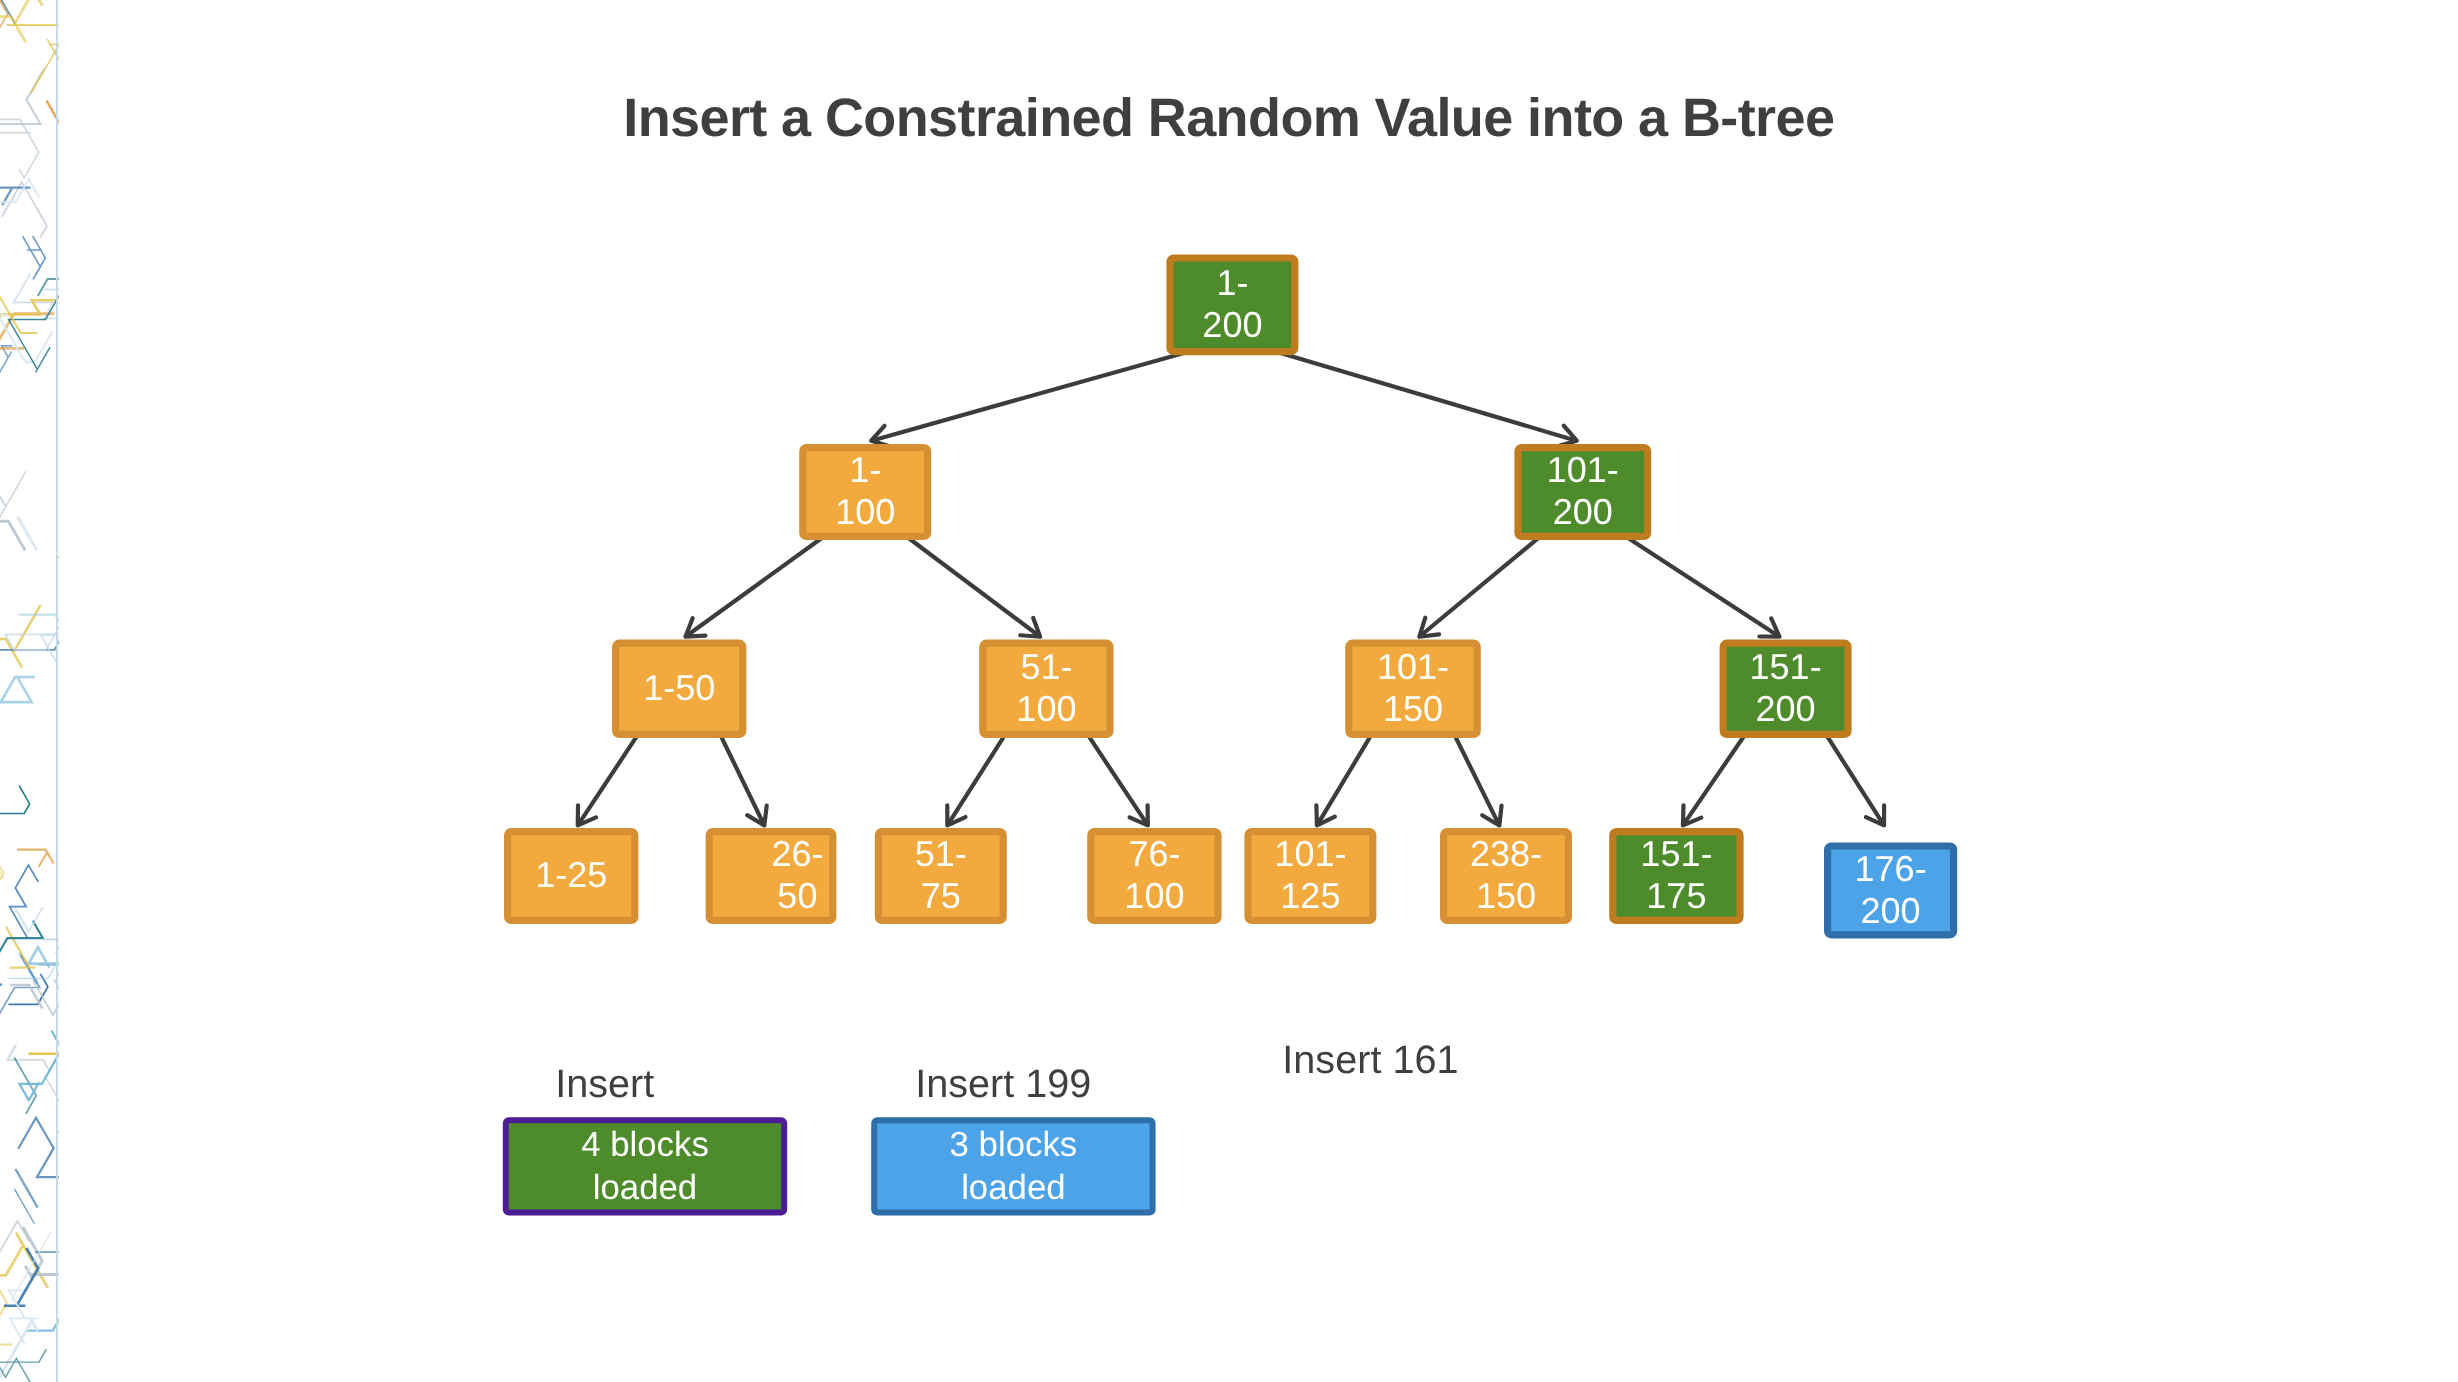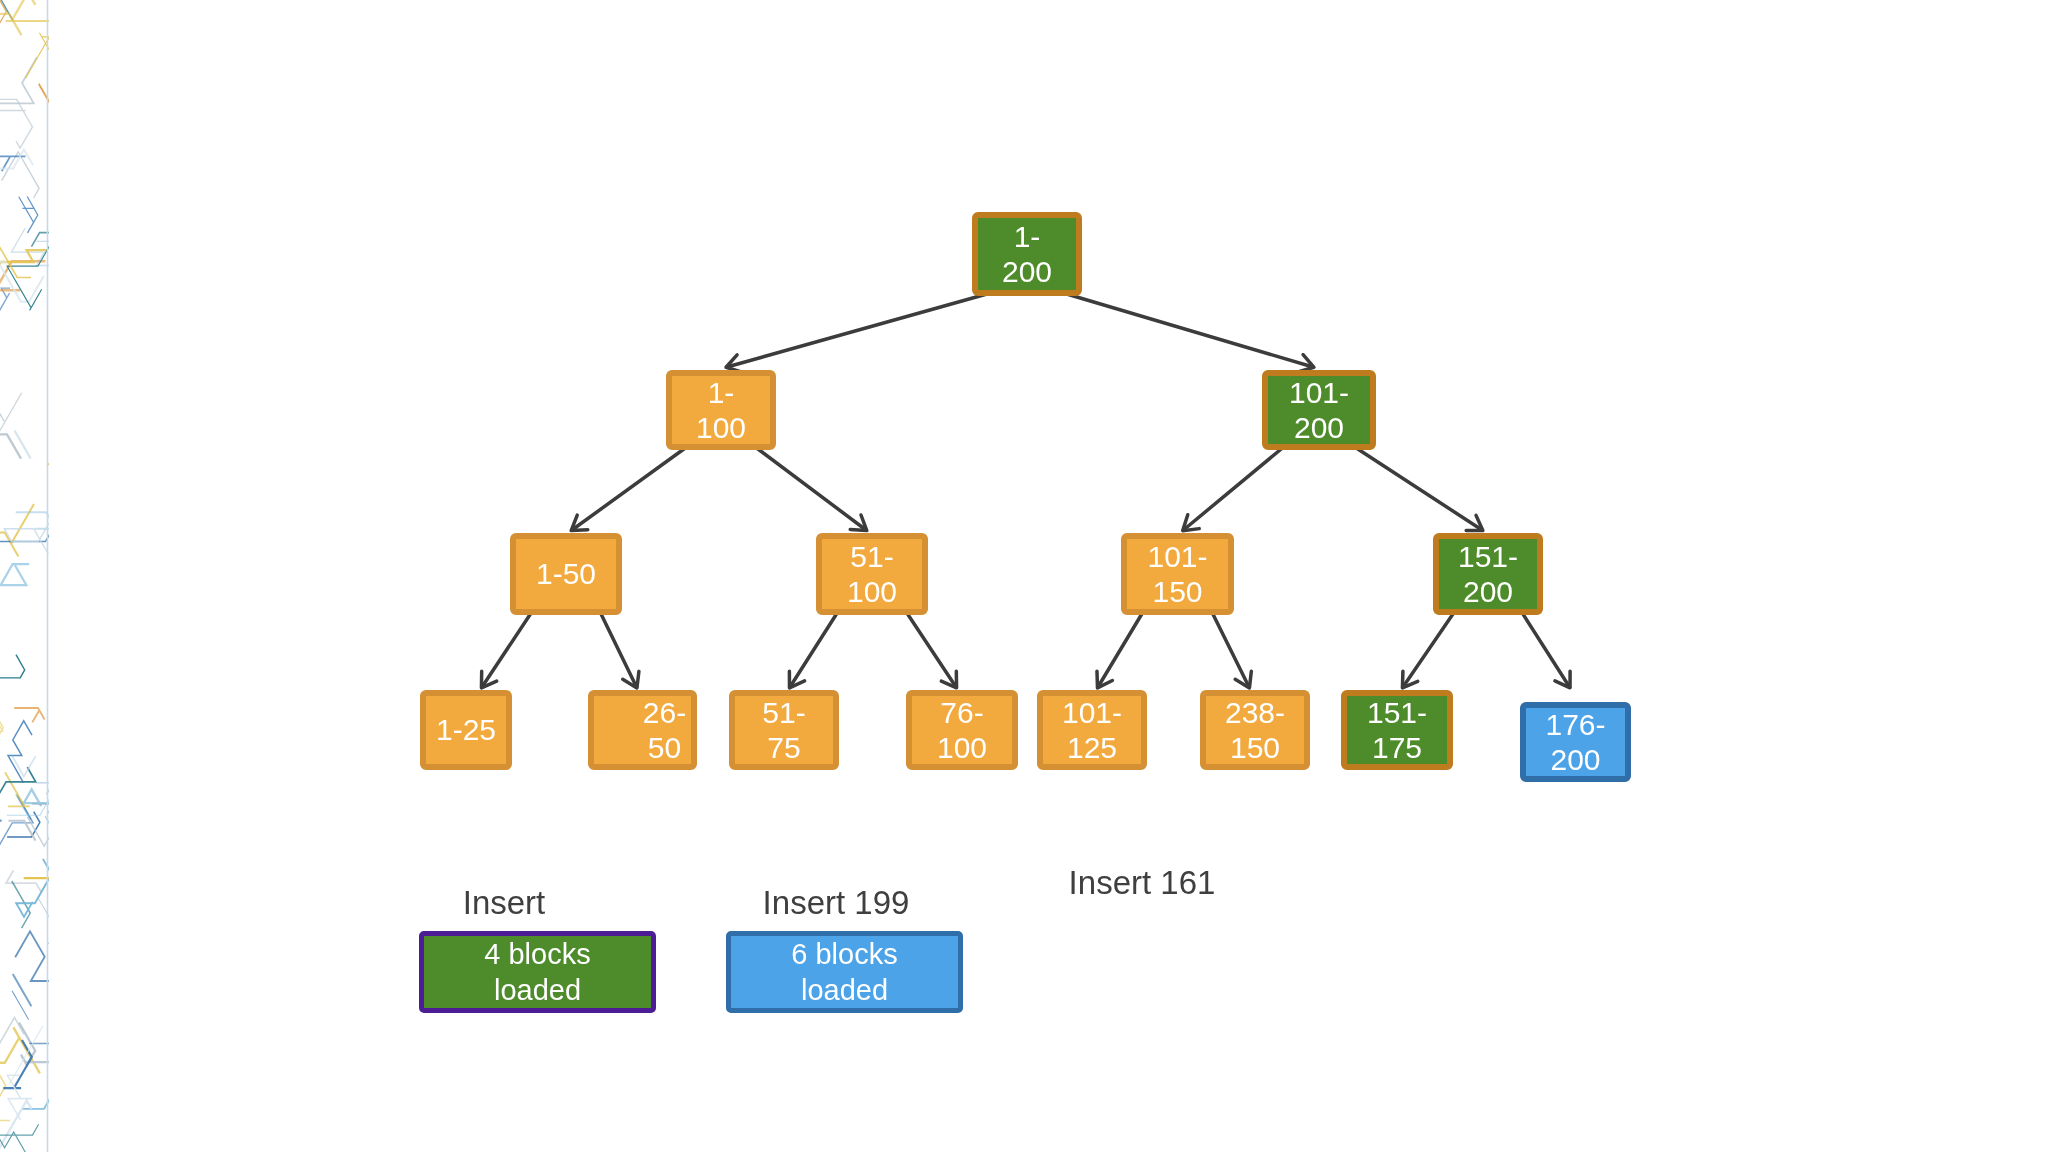--- a/index.html
+++ b/index.html
@@ -107,20 +107,21 @@
       <polyline points="16.0,654.7 24.7,669.9 20.2,677.9 -13.0,677.9 -24.4,658.1 -30.9,669.5 -0.1,669.5" fill="none" stroke="#2a7d8c" stroke-width="1.40" opacity="1.00"></polyline>
       <polyline points="31.0,277.5 17.2,277.5 0.3,248.1 -8.7,263.8 -2.4,252.9" fill="none" stroke="#e3c44d" stroke-width="1.65" opacity="0.82"></polyline>
       <polyline points="13.8,563.2 26.4,585.1 0.6,585.1 12.6,564.2 29.2,564.2" fill="none" stroke="#6fb3d8" stroke-width="2.22" opacity="0.59"></polyline>
       <polyline points="23.7,878.1 44.7,878.1 73.3,878.1 80.4,890.3 69.1,910.0" fill="none" stroke="#e3c44d" stroke-width="2.17" opacity="0.99"></polyline>
       <polyline points="3.6,-11.4 14.4,-30.2 29.4,-30.2 0.5,-30.2 6.2,-20.3 -18.0,-20.3 -4.5,-43.8" fill="none" stroke="#d9e6ee" stroke-width="1.69" opacity="0.94"></polyline>
       <polyline points="45.1,816.2 51.6,827.6 72.8,827.6 65.2,840.8 48.6,811.9 65.3,782.9 36.6,782.9" fill="none" stroke="#9cc8e0" stroke-width="1.42" opacity="0.78"></polyline>
       <line x1="47.5" y1="0" x2="47.5" y2="1152" stroke="#c5d9e6" stroke-width="1.6"></line>
       <rect x="49" y="0" width="11" height="1152" fill="#ffffff"></rect>
     </svg>
 
+  <h1 class="title">Insert a Constrained Random Value into a B-tree</h1>
 
   <svg class="edges" id="edges" viewBox="0 0 2048 1152">
     <defs>
       <marker id="arrowhead" viewBox="-18 -11 20 22" refX="-1" refY="0" markerWidth="20" markerHeight="22" orient="auto" markerUnits="userSpaceOnUse">
         <path d="M-14,-9 L0,0 L-14,9" fill="none" stroke="#3c3c3c" stroke-width="3.5" stroke-linecap="round" stroke-linejoin="round"></path>
       </marker>
     </defs>
     <g id="edge-lines">
         <line x1="994" y1="292" x2="727" y2="367" stroke="#3c3c3c" stroke-width="3.5" stroke-linecap="round" marker-end="url(#arrowhead)"></line>
         <line x1="1060" y1="292" x2="1313" y2="367" stroke="#3c3c3c" stroke-width="3.5" stroke-linecap="round" marker-end="url(#arrowhead)"></line>
@@ -146,38 +147,38 @@
 100</div>
       <div class="node green" style="left: 1262px; top: 370px; width: 114px; height: 80px;">101-
 200</div>
       <div class="node orange" style="left: 510px; top: 533px; width: 112px; height: 82px;">1-50</div>
       <div class="node orange" style="left: 816px; top: 533px; width: 112px; height: 82px;">51-
 100</div>
       <div class="node orange" style="left: 1121px; top: 533px; width: 113px; height: 82px;">101-
 150</div>
       <div class="node green" style="left: 1433px; top: 533px; width: 110px; height: 82px;">151-
 200</div>
-      <div class="node orange" style="left: 420px; top: 690px; width: 92px; height: 80px;">1-25</div>
+      <div class="node orange" style="left: 420px; top: 690px; width: 112px; height: 80px;">1-25</div>
       <div class="node orange" style="left: 588px; top: 690px; width: 109px; height: 80px; padding-left: 44px;">26-
 50</div>
       <div class="node orange" style="left: 729px; top: 690px; width: 110px; height: 80px;">51-
 75</div>
       <div class="node orange" style="left: 906px; top: 690px; width: 112px; height: 80px;">76-
 100</div>
       <div class="node orange" style="left: 1037px; top: 690px; width: 110px; height: 80px;">101-
 125</div>
       <div class="node orange" style="left: 1200px; top: 690px; width: 110px; height: 80px;">238-
 150</div>
       <div class="node green" style="left: 1341px; top: 690px; width: 112px; height: 80px;">151-
 175</div>
       <div class="node blue" style="left: 1520px; top: 702px; width: 111px; height: 80px;">176-
 200</div>
     </div>
   <div id="legend">
       <div class="legend-label" style="left: 504px; top: 884px;">Insert</div>
       <div class="legend-box green" style="left: 419px; top: 931px; width: 237px; height: 82px;">4 blocks
 loaded</div>
       <div class="legend-label" style="left: 836px; top: 884px;">Insert 199</div>
-      <div class="legend-box blue" style="left: 726px; top: 931px; width: 237px; height: 82px;">6 blocks
+      <div class="legend-box blue" style="left: 726px; top: 931px; width: 237px; height: 82px;">3 blocks
 loaded</div>
       <div class="legend-label" style="left: 1142px; top: 864px;">Insert 161</div>
     </div>
 </div>
 
 </body></html>

